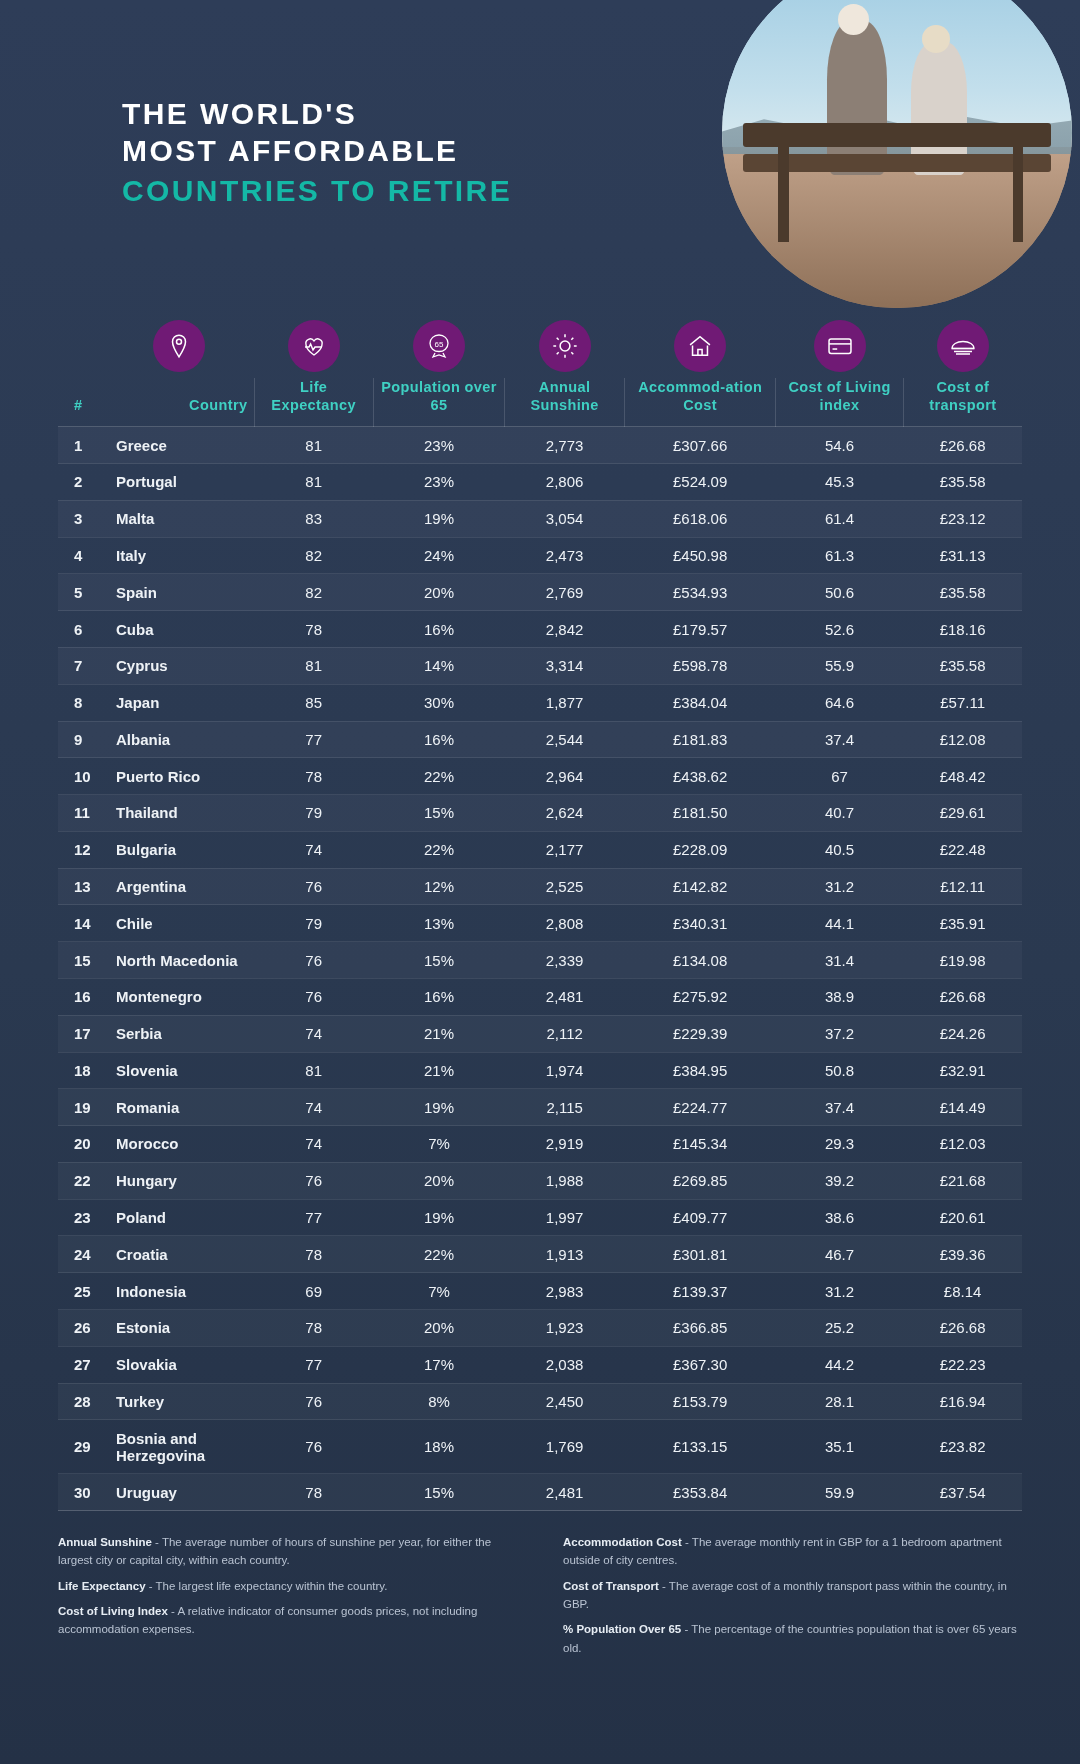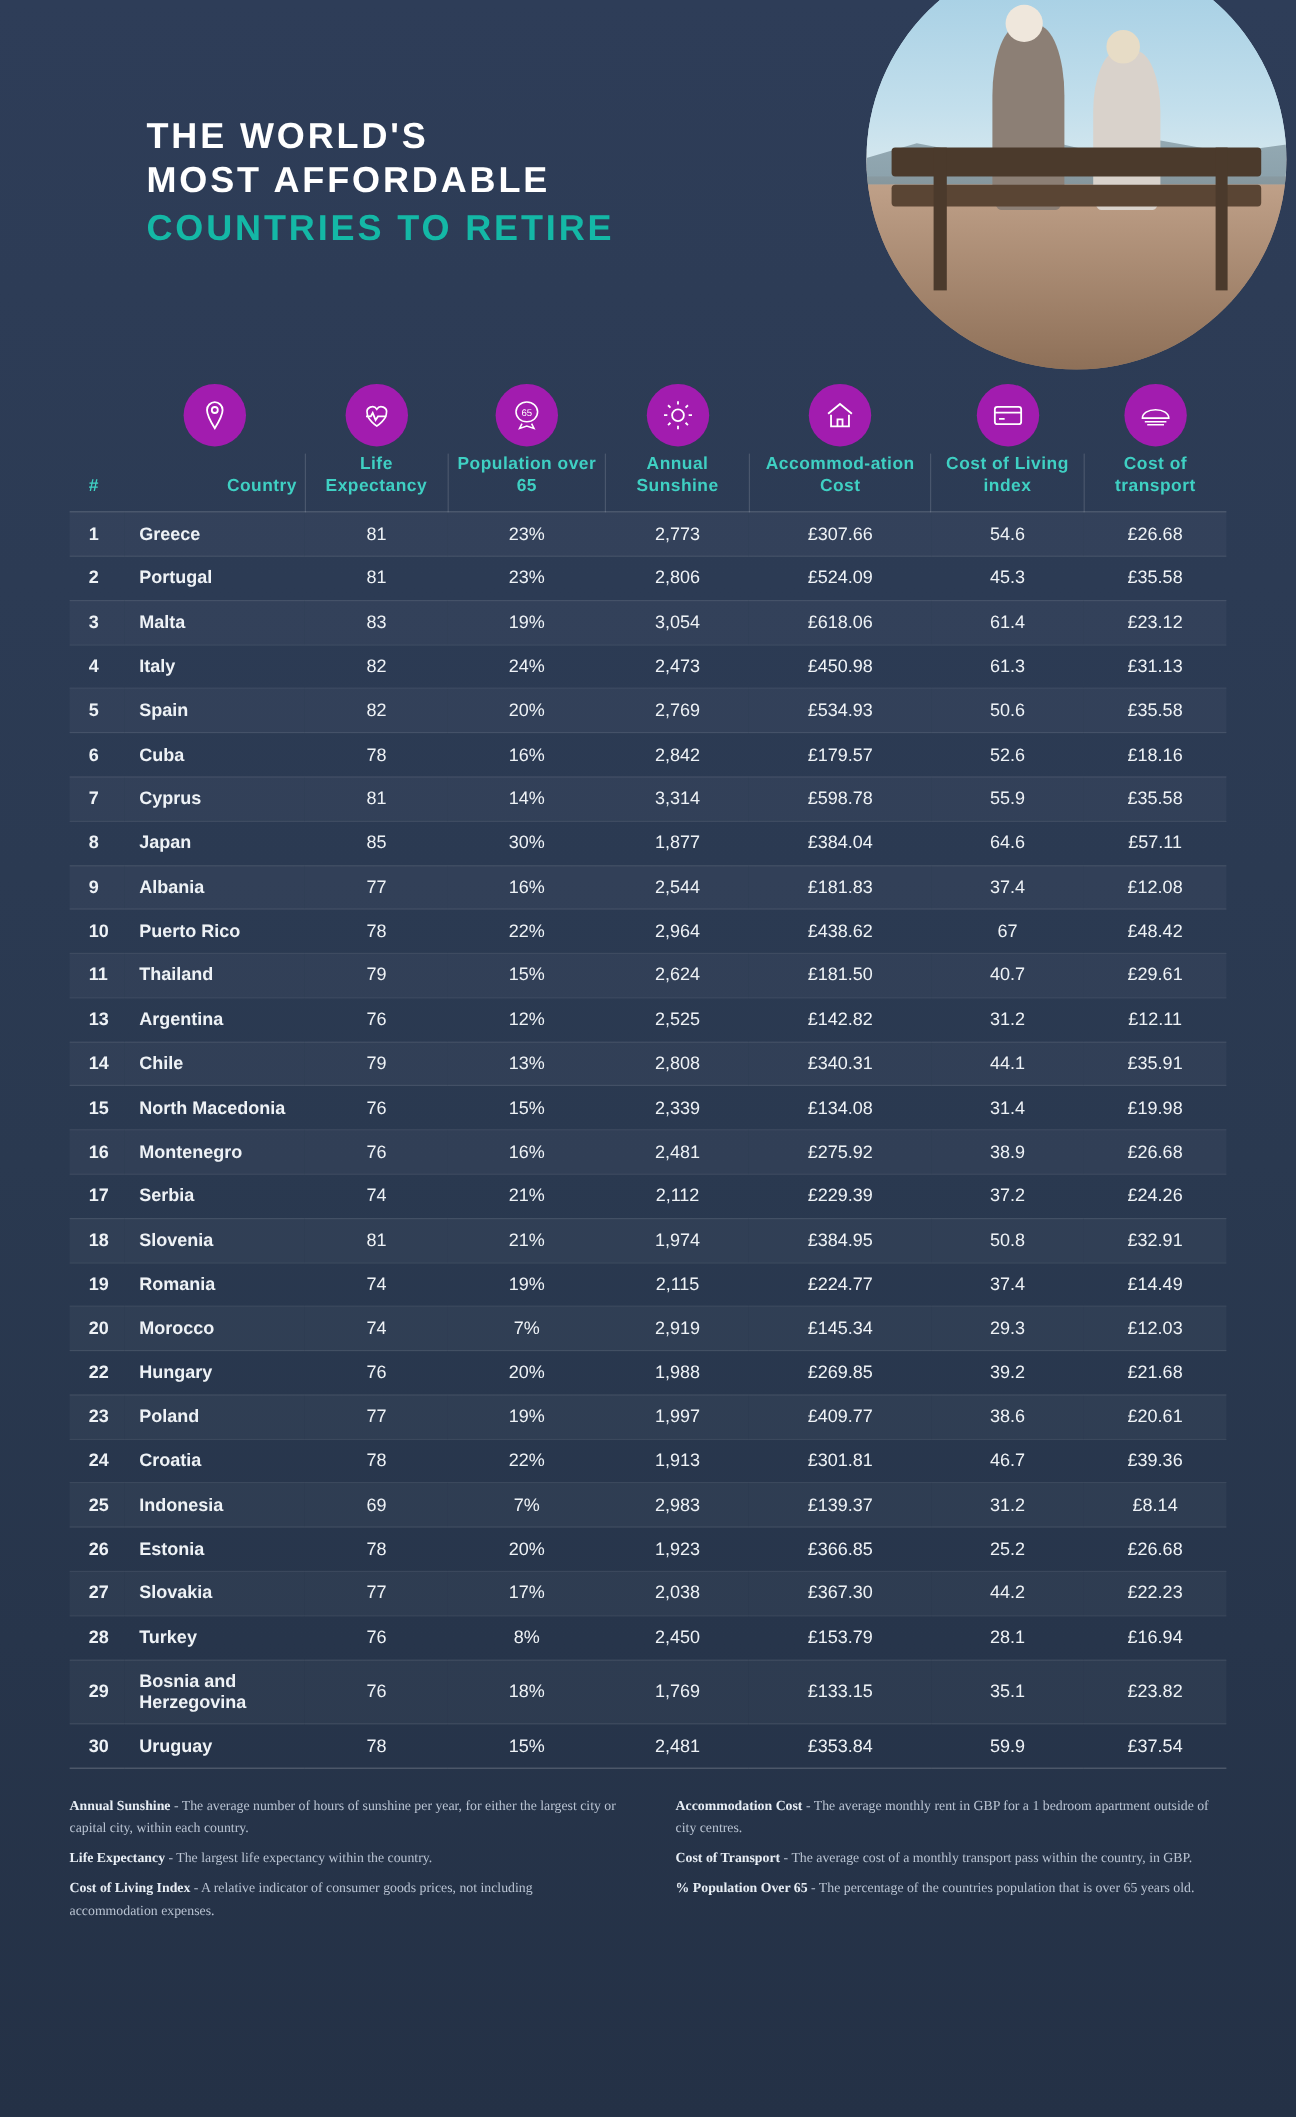--- a/index.html
+++ b/index.html
@@ -64,21 +64,21 @@
   .person-b-head { position:absolute; top:19%; left:57%; width:8%; height:8%;
     background:#e7dcc6; border-radius:50%; }
 
   
   .table-wrap { padding: 20px 58px 0 58px; }
   table { width: 100%; border-collapse: collapse; }
 
   .icon-row td { padding-bottom: 6px; vertical-align: bottom; text-align: center; }
   .circ {
     width: 52px; height: 52px; border-radius: 50%;
-    background: #a21caf; display: inline-flex; align-items: center; justify-content: center;
+    background: #701a75; display: inline-flex; align-items: center; justify-content: center;
   }
   .circ svg { display:block; }
 
   thead th {
     color: #3fd0c3;
     font-size: 14.5px;
     font-weight: bold;
     letter-spacing: .4px;
     line-height: 1.25;
     padding: 0 6px 12px 6px;
@@ -106,21 +106,21 @@
   
   .notes {
     display: flex;
     padding: 22px 58px 0 58px;
     gap: 46px;
     font-size: 11.5px;
     line-height: 1.6;
     color: #b9c3d2;
   }
   .notes .col { flex: 1; }
-  .notes p { margin-bottom: 7px; font-family: Liberation Serif, serif; }
+  .notes p { margin-bottom: 7px; }
   .notes b { color: #e7edf4; font-weight: bold; }
 </style>
 </head>
 <body>
 
 <div class="header">
   <div class="title-line">THE WORLD'S</div>
   <div class="title-line">MOST AFFORDABLE</div>
   <div class="title-line accent">COUNTRIES TO RETIRE</div>
 
@@ -321,20 +321,30 @@
           <td class="rank">11</td>
           <td class="country">Thailand</td>
           <td>79</td>
           <td>15%</td>
           <td>2,624</td>
           <td>£181.50</td>
           <td>40.7</td>
           <td>£29.61</td>
         </tr>
         <tr>
+          <td class="rank">12</td>
+          <td class="country">Bulgaria</td>
+          <td>74</td>
+          <td>22%</td>
+          <td>2,177</td>
+          <td>£228.09</td>
+          <td>40.5</td>
+          <td>£22.48</td>
+        </tr>
+        <tr>
           <td class="rank">13</td>
           <td class="country">Argentina</td>
           <td>76</td>
           <td>12%</td>
           <td>2,525</td>
           <td>£142.82</td>
           <td>31.2</td>
           <td>£12.11</td>
         </tr>
         <tr>

